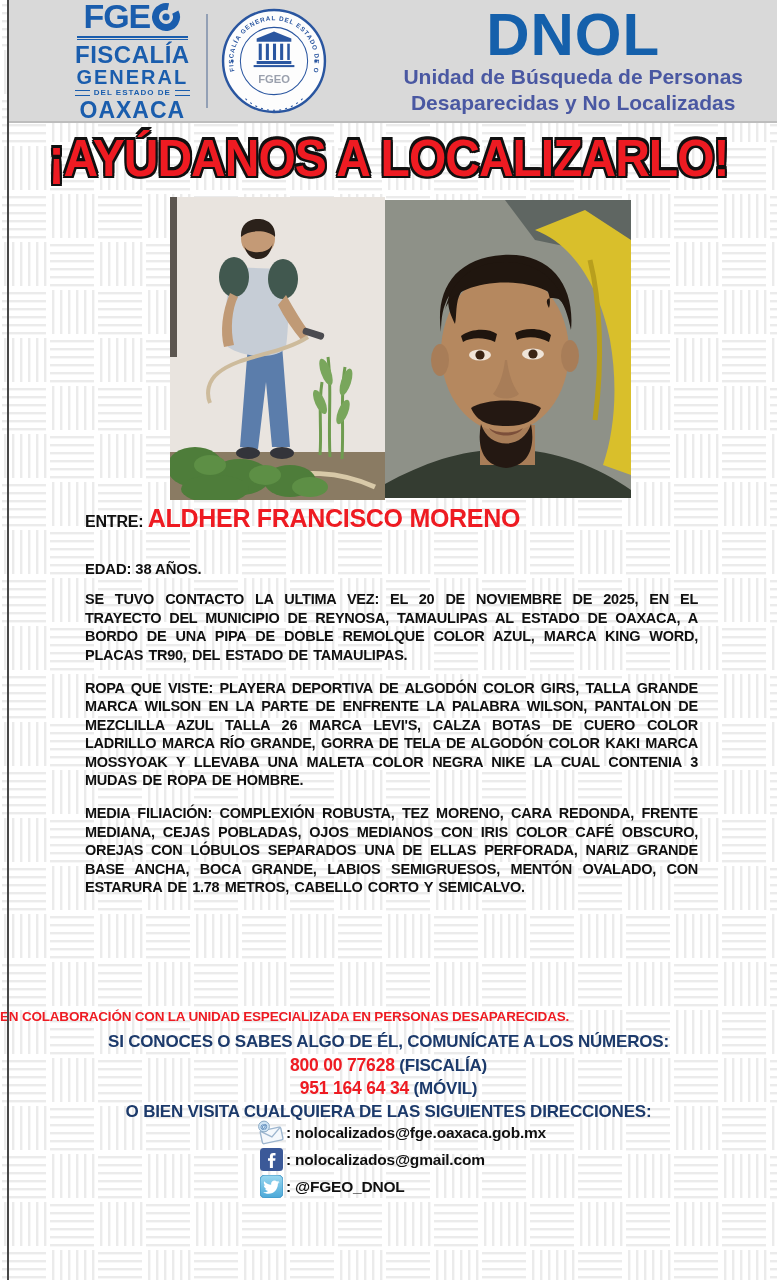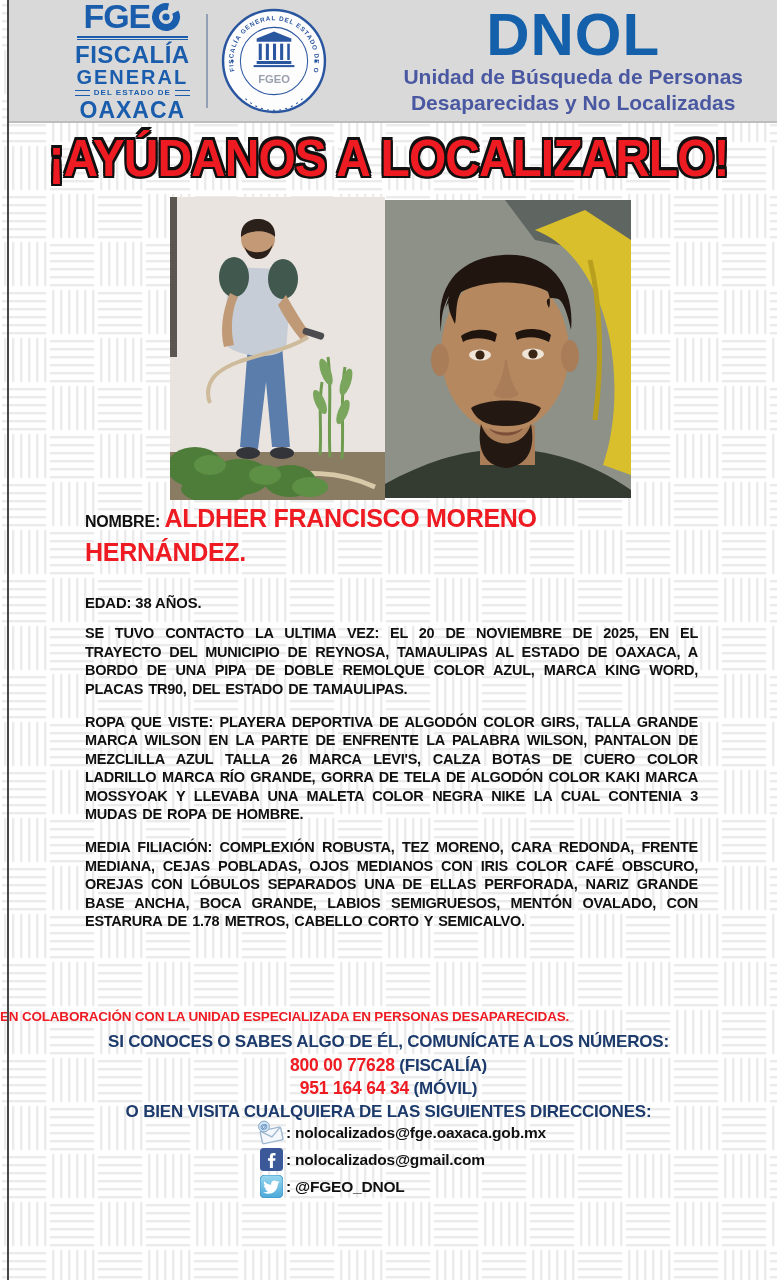--- a/index.html
+++ b/index.html
@@ -246,25 +246,22 @@
       <path d="M120,160 C118,176 114,186 108,194 C114,200 128,200 134,194 C128,186 124,176 122,160" fill="#a87d58"></path>
 
       <path d="M86,208 C100,198 142,198 156,208 C150,222 138,226 121,226 C104,226 92,222 86,208 Z" fill="#241812"></path>
       <path d="M96,224 C104,250 138,250 146,224 C150,244 146,266 121,268 C96,266 92,244 96,224 Z" fill="#241812"></path>
       <path d="M104,228 C112,234 130,234 138,228 C132,238 110,238 104,228 Z" fill="#7c4f3a"></path>
     </svg>
   </div>
 
   <div class="content">
     <div class="name-row">
-      <span class="name-label">NOMBRE:</span>
+      <span class="name-label">ENTRE:</span>
       <span class="name-red">ALDHER FRANCISCO MORENO</span>
-    </div>
-    <div class="name-row">
-      <span class="name-red">HERNÁNDEZ.</span>
     </div>
     <div class="age-line">EDAD: 38 AÑOS.</div>
     <p class="p">SE TUVO CONTACTO LA ULTIMA VEZ: EL 20 DE NOVIEMBRE DE 2025, EN EL TRAYECTO DEL MUNICIPIO DE REYNOSA, TAMAULIPAS AL ESTADO DE OAXACA, A BORDO DE UNA PIPA DE DOBLE REMOLQUE COLOR AZUL, MARCA KING WORD, PLACAS TR90, DEL ESTADO DE TAMAULIPAS.</p>
     <p class="p">ROPA QUE VISTE: PLAYERA DEPORTIVA DE ALGODÓN COLOR GIRS, TALLA GRANDE MARCA WILSON EN LA PARTE DE ENFRENTE LA PALABRA WILSON, PANTALON DE MEZCLILLA AZUL TALLA 26 MARCA LEVI'S, CALZA BOTAS DE CUERO COLOR LADRILLO MARCA RÍO GRANDE, GORRA DE TELA DE ALGODÓN COLOR KAKI MARCA MOSSYOAK Y LLEVABA UNA MALETA COLOR NEGRA NIKE LA CUAL CONTENIA 3 MUDAS DE ROPA DE HOMBRE.</p>
     <p class="p">MEDIA FILIACIÓN: COMPLEXIÓN ROBUSTA, TEZ MORENO, CARA REDONDA, FRENTE MEDIANA, CEJAS POBLADAS, OJOS MEDIANOS CON IRIS COLOR CAFÉ OBSCURO, OREJAS CON LÓBULOS SEPARADOS UNA DE ELLAS PERFORADA, NARIZ GRANDE BASE ANCHA, BOCA GRANDE, LABIOS SEMIGRUESOS, MENTÓN OVALADO, CON ESTARURA DE 1.78 METROS, CABELLO CORTO Y SEMICALVO.</p>
   </div>
 
   <div class="collab">EN COLABORACIÓN CON LA UNIDAD ESPECIALIZADA EN PERSONAS DESAPARECIDAS.</div>
 
   <div class="contact-block">

